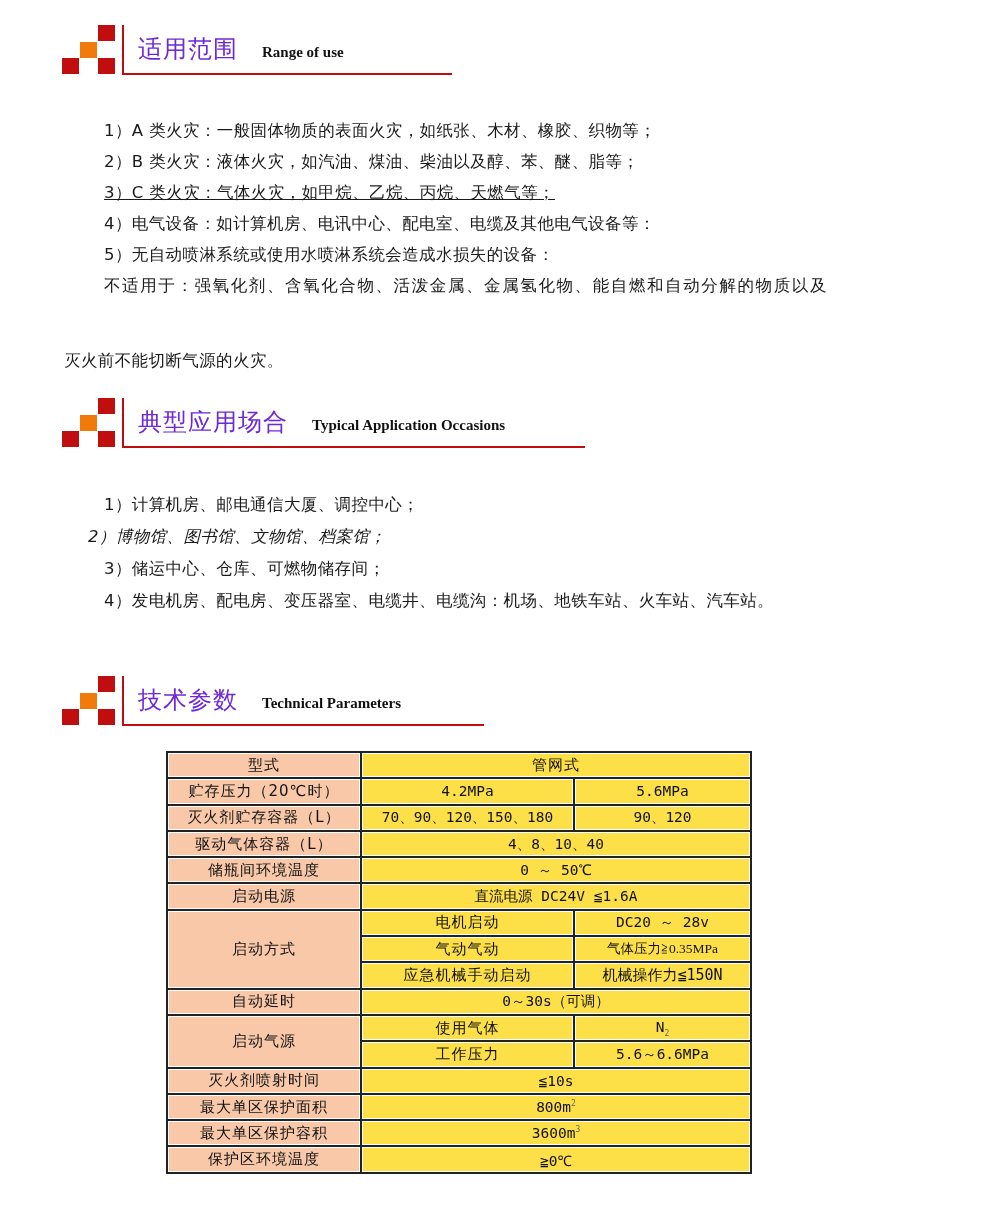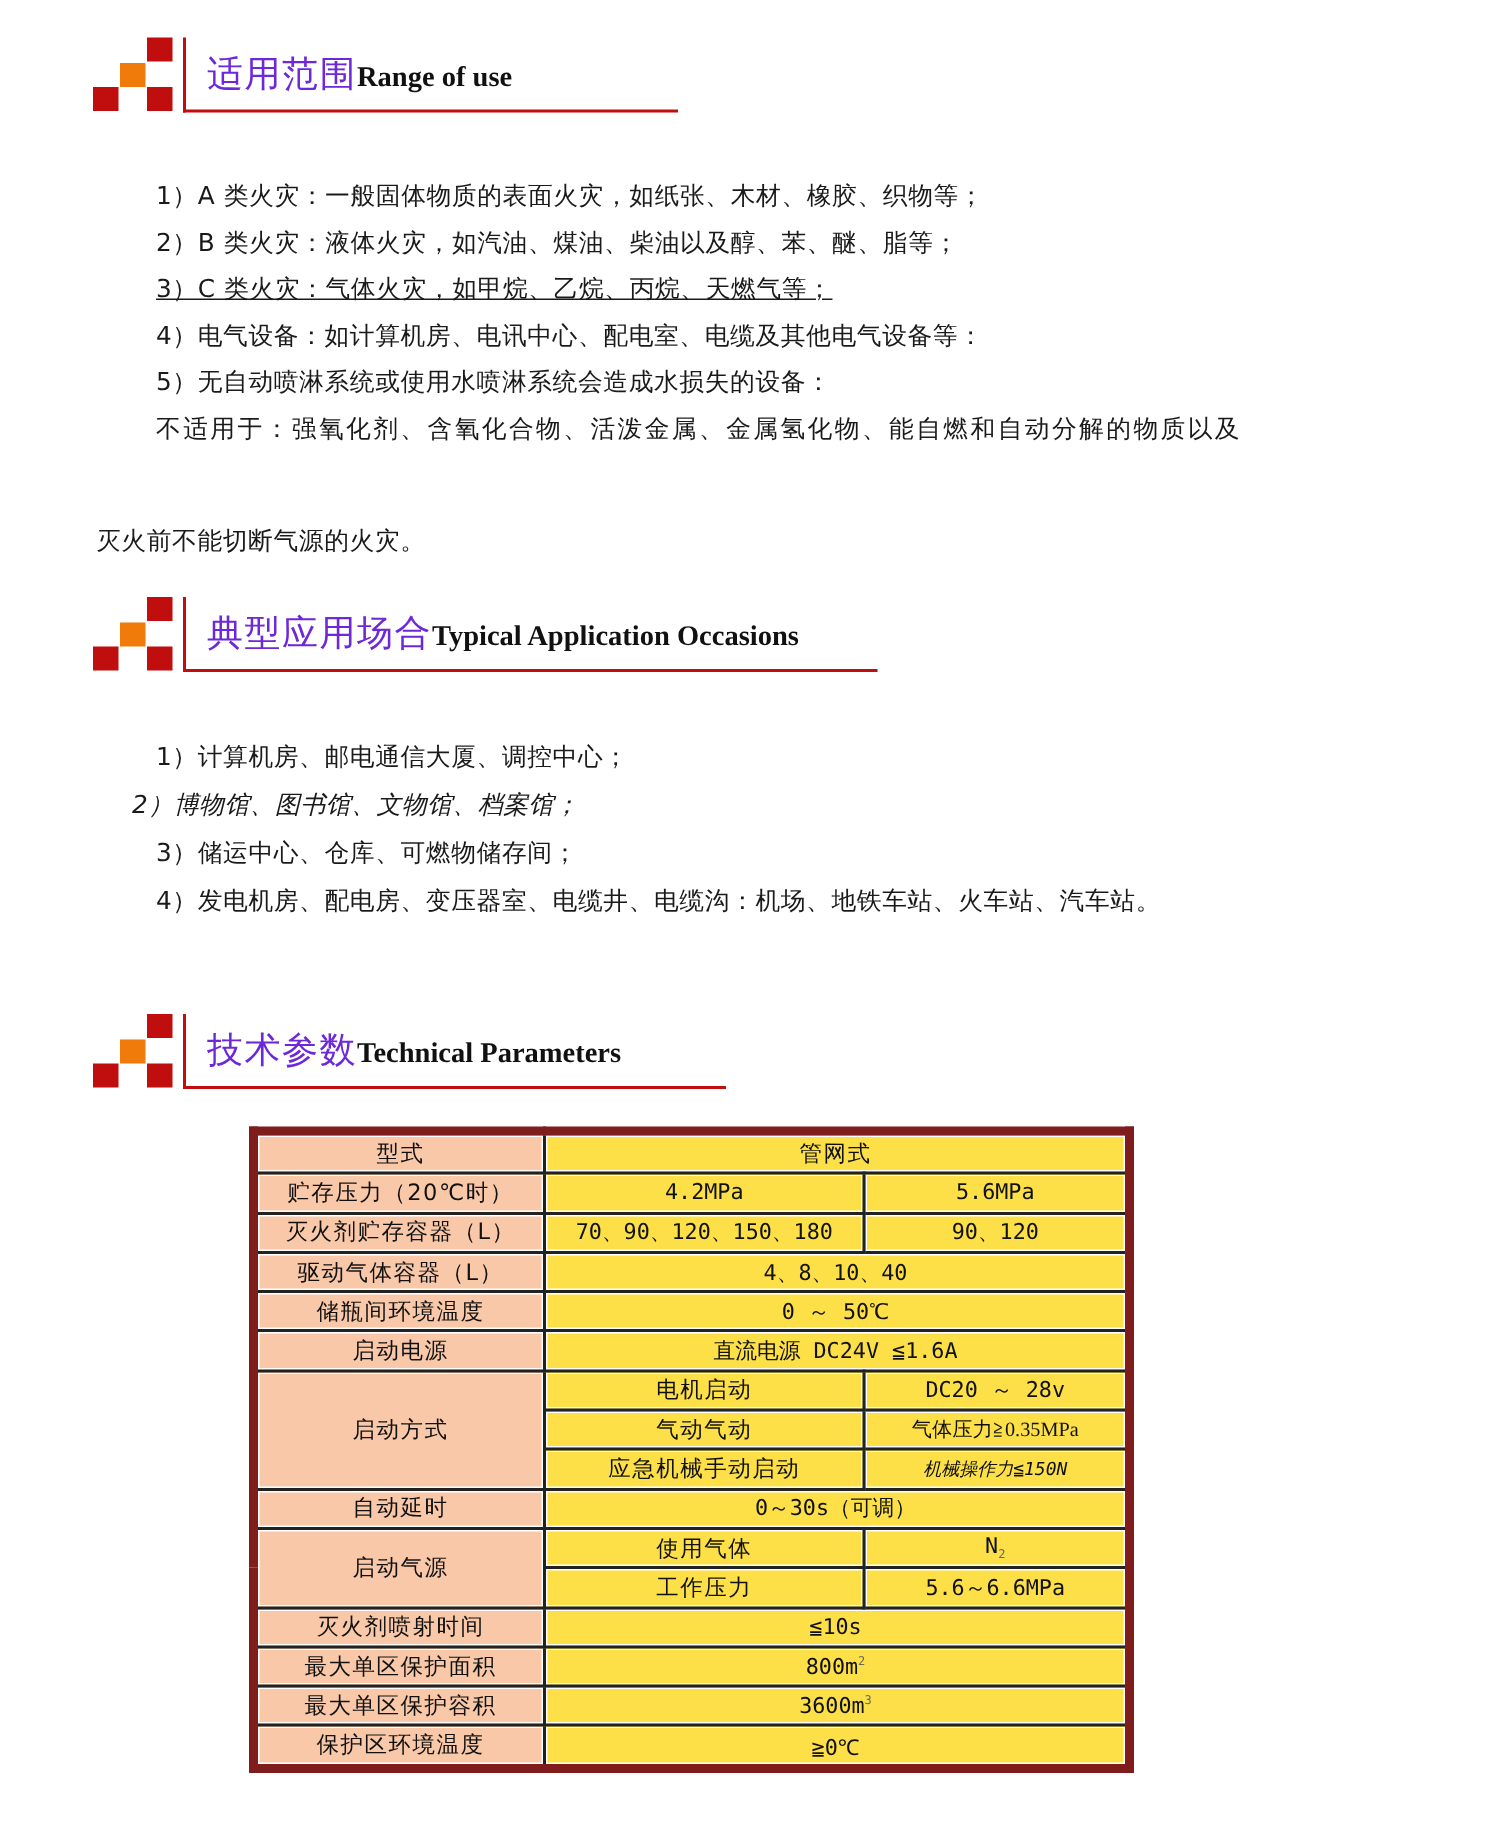--- a/index.html
+++ b/index.html
@@ -55,44 +55,44 @@
     }
     .sec-head .title .cn {
       font-family: "DejaVu Sans", sans-serif;
       font-size: 24px;
       color: #6d28d9;
       letter-spacing: 1px;
     }
     .sec-head .title .en {
       font-family: "Liberation Serif", "DejaVu Serif", serif;
       font-weight: bold;
-      font-size: 19px;
+      font-size: 15px;
       color: #111;
-      margin-left: 0;
+      margin-left: 24px;
     }
     
     .para {
       position: absolute;
       font-size: 16.5px;
       line-height: 31px;
       color: #1a1a1a;
       white-space: nowrap;
       letter-spacing: 0.4px;
     }
     
     table.params {
       position: absolute;
       left: 166px;
       top: 751px;
       width: 584px;
       border-collapse: collapse;
       table-layout: fixed;
       font-size: 15px;
       font-family: "DejaVu Sans", sans-serif;
-      border: 6px solid #7f1d1d;
+      border: 2px solid #7f1d1d;
     }
     table.params td {
       height: 24.3px;
       padding: 0;
       text-align: center;
       vertical-align: middle;
       border: 2px solid #222;
       box-shadow: inset 1px 1px 0 #ffffff, inset -1px -1px 0 #ffffff;
       white-space: nowrap;
       color: #111;
@@ -203,21 +203,21 @@
     <td class="lab" rowspan="3">启动方式</td>
     <td class="val cn">电机启动</td>
     <td class="val">DC20 ～ 28v</td>
   </tr>
   <tr>
     <td class="val cn">气动气动</td>
     <td class="val" style="font-size:13.5px;font-family:Liberation Serif, serif;">气体压力≧0.35MPa</td>
   </tr>
   <tr>
     <td class="val cn">应急机械手动启动</td>
-    <td class="val" style="font-size:12px;font-style:italic;">机械操作力≦150N</td>
+    <td class="val" style="font-size:15px;">机械操作力≦150N</td>
   </tr>
   <tr>
     <td class="lab">自动延时</td>
     <td class="val" colspan="2">0～30s（可调）</td>
   </tr>
   <tr>
     <td class="lab" rowspan="2">启动气源</td>
     <td class="val cn">使用气体</td>
     <td class="val"><span>N</span><sub>2</sub></td>
   </tr>

